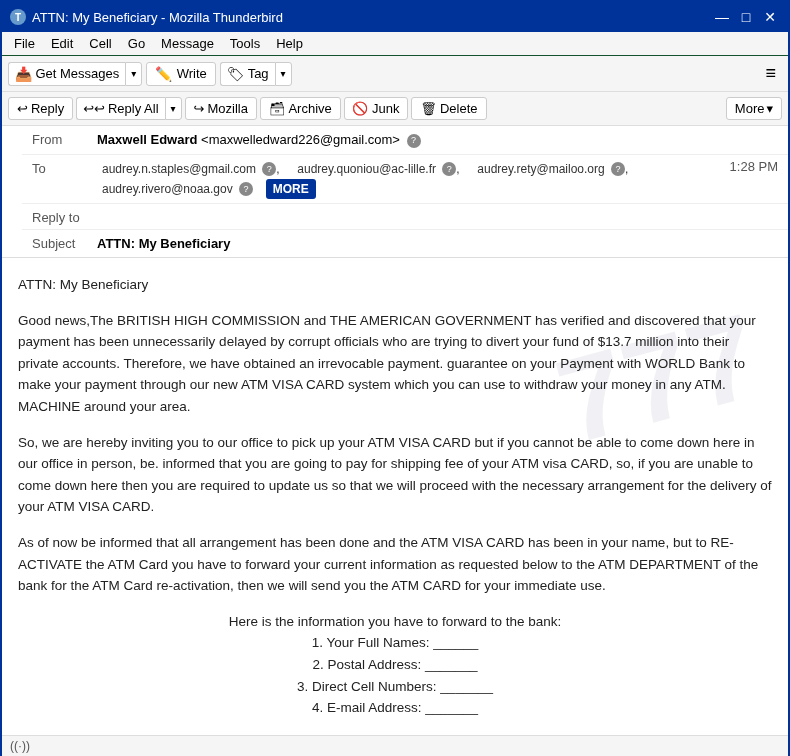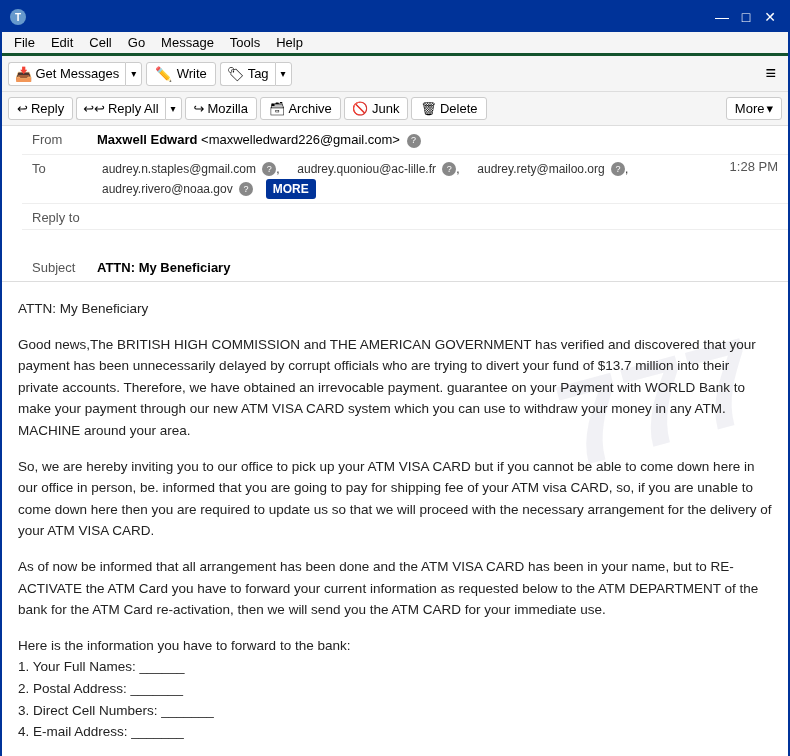--- a/index.html
+++ b/index.html
@@ -59,21 +59,21 @@
       width: 20px;
       height: 16px;
       color: #fff;
       font-size: 14px;
       cursor: pointer;
     }
 
     
     .menu-bar {
       background: #f5f5f5;
-      border-bottom: 3px solid #14532d;
+      border-bottom: 1px solid #14532d;
       display: flex;
       align-items: center;
       padding: 2px 4px;
       height: 24px;
     }
     .menu-item {
       padding: 2px 8px;
       font-size: 13px;
       cursor: pointer;
       color: #000;
@@ -179,21 +179,21 @@
       background: #fff;
       padding-left: 20px;
     }
     .header-row {
       display: flex;
       align-items: flex-start;
       padding: 4px 10px;
       border-bottom: 1px solid #eee;
       min-height: 26px;
     }
-    .header-row:last-child { border-bottom: none; margin-top: 24px; }
+    .header-row:last-child { border-bottom: none; }
     .header-label {
       color: #555;
       font-size: 13px;
       min-width: 65px;
       padding-top: 2px;
       flex-shrink: 0;
     }
     .header-value {
       font-size: 13px;
       flex: 1;
@@ -265,21 +265,21 @@
       transform: rotate(-15deg);
       z-index: 0;
     }
     .email-body-content {
       position: relative;
       z-index: 1;
     }
     .email-body p {
       margin-bottom: 14px;
     }
-    .email-body p:last-child { margin-bottom: 0; }
+    .email-body p:last-child { margin-bottom: 0; text-align: center; }
 
     
     .status-bar {
       border-top: 1px solid #ddd;
       background: #f5f5f5;
       padding: 3px 8px;
       font-size: 12px;
       color: #555;
       display: flex;
       align-items: center;
@@ -290,20 +290,21 @@
 </head>
 <body>
 
 <div class="window">
 
   <div class="title-bar">
     <div class="title-bar-left">
       <div class="title-bar-icon">
         <span>T</span>
       </div>
+      <span>ATTN: My Beneficiary - Mozilla Thunderbird</span>
     </div>
     <div class="title-bar-controls">
       <span>—</span>
       <span>□</span>
       <span>✕</span>
     </div>
   </div>
 
   <div class="menu-bar">
     <span class="menu-item">File</span>

